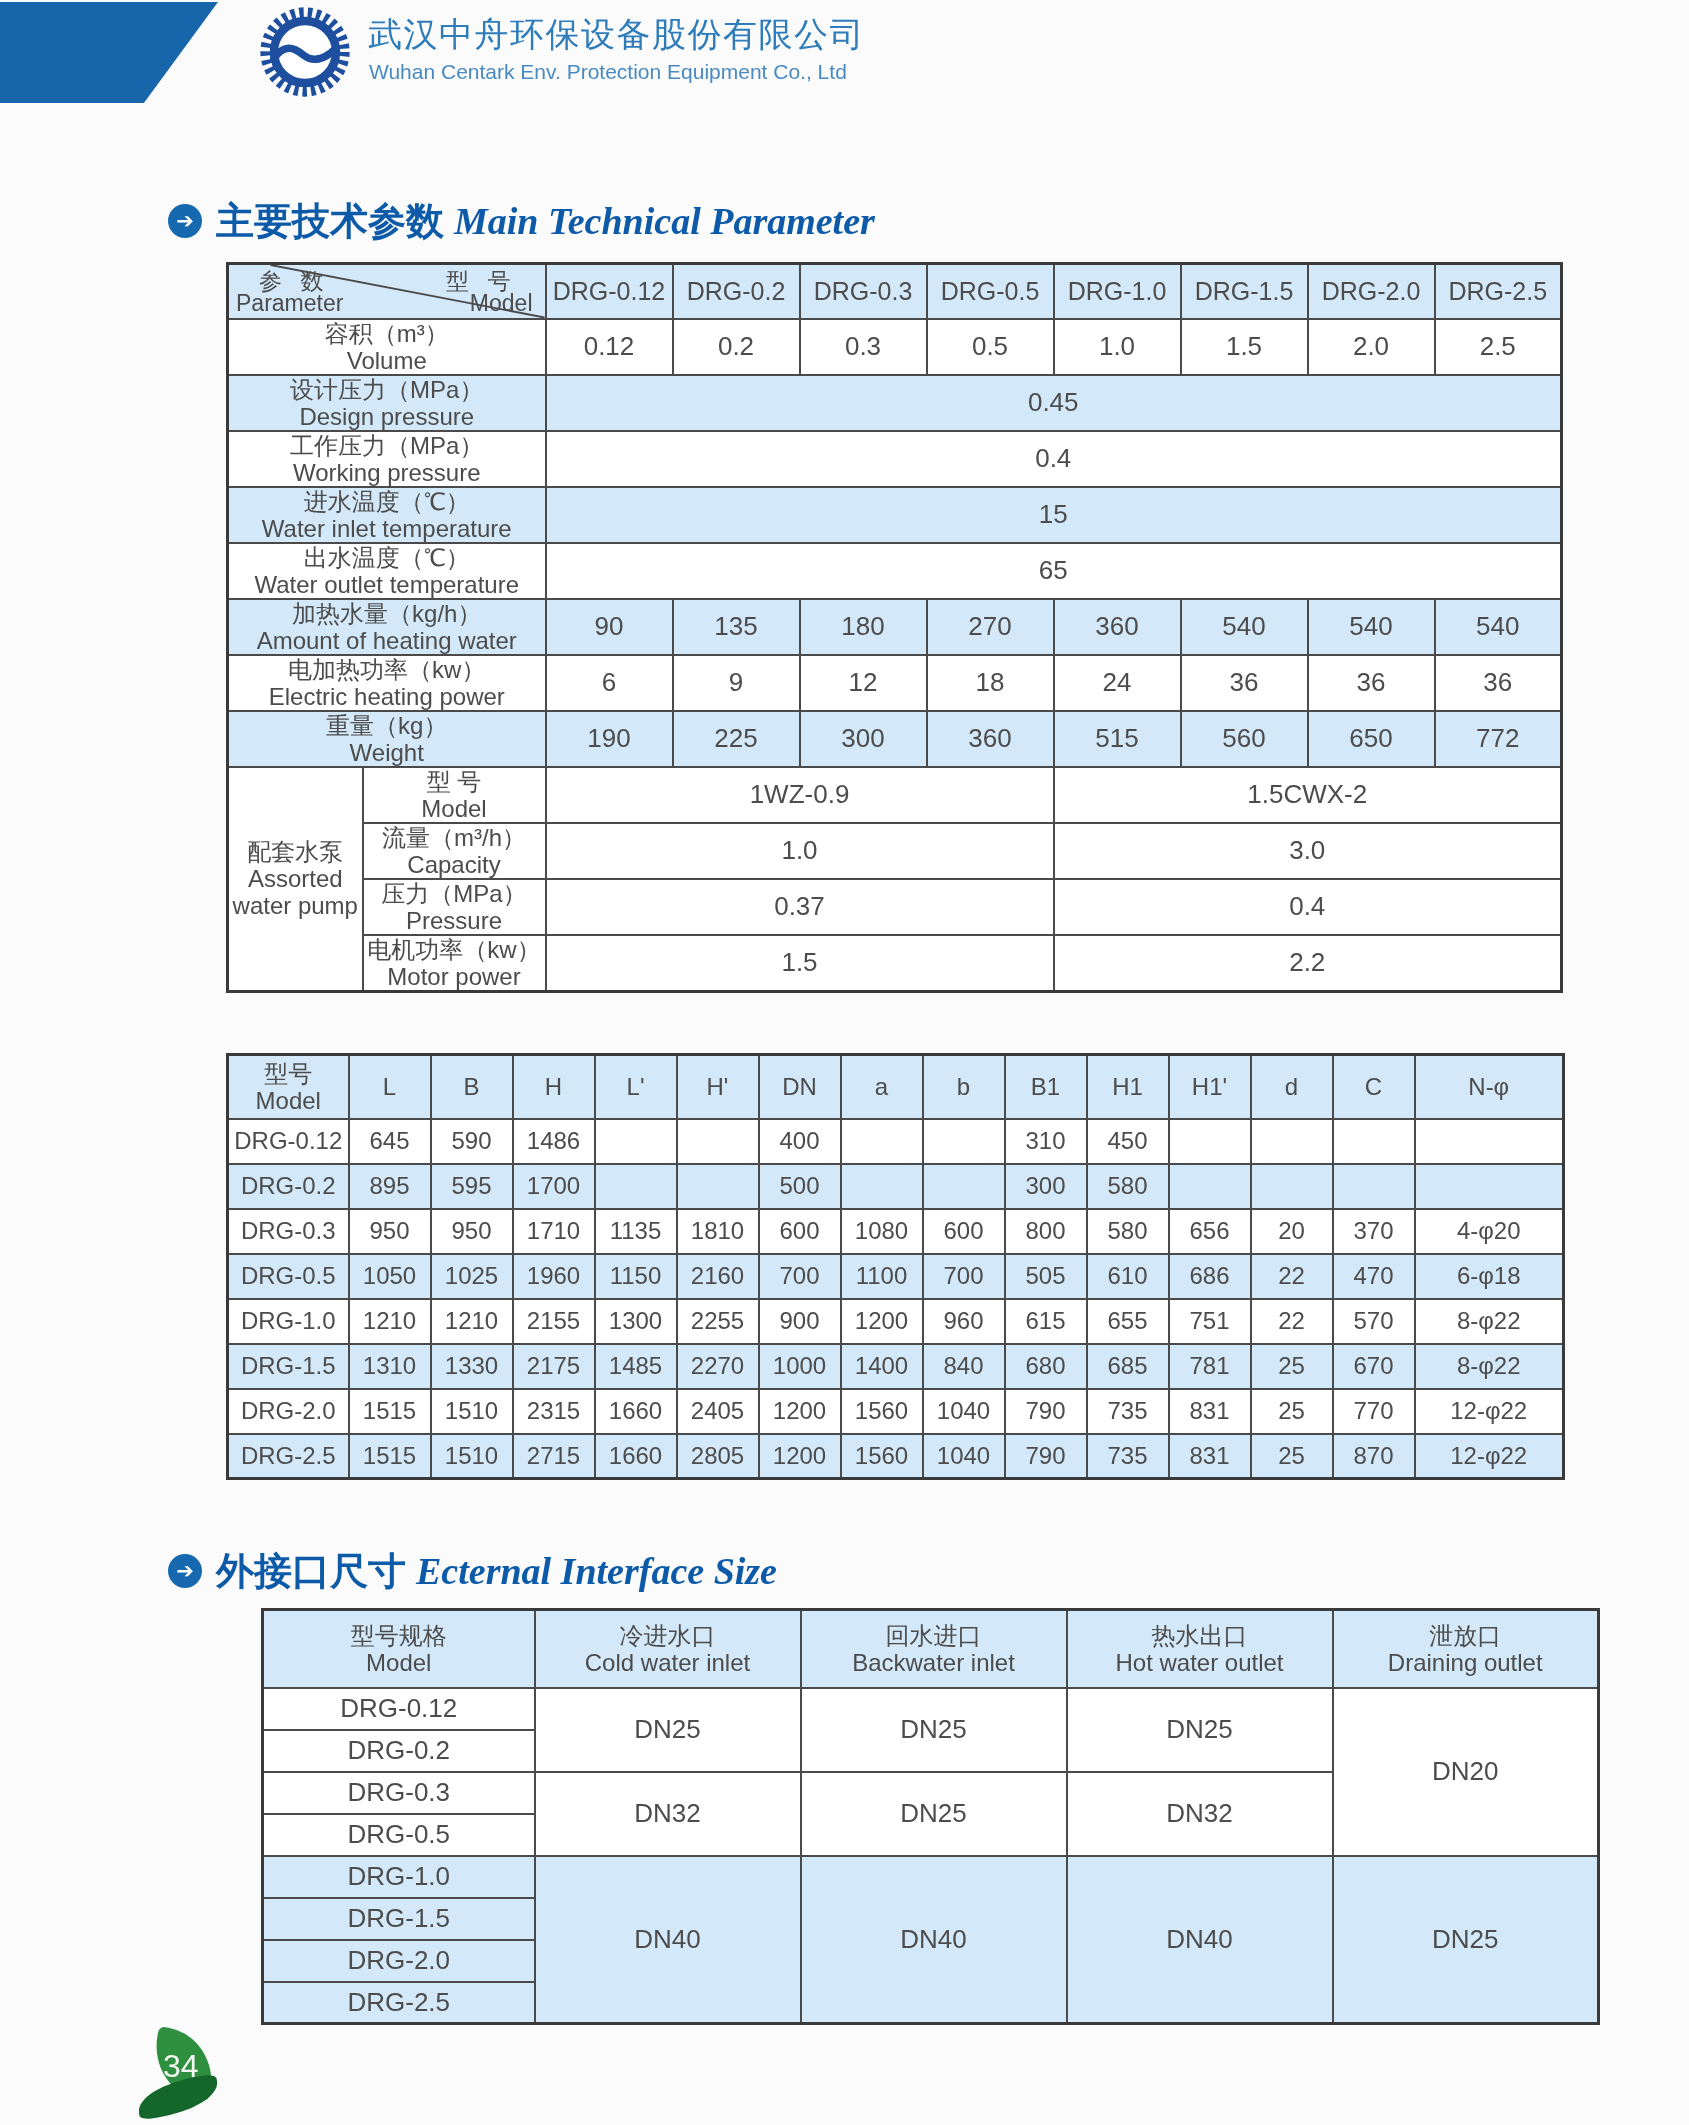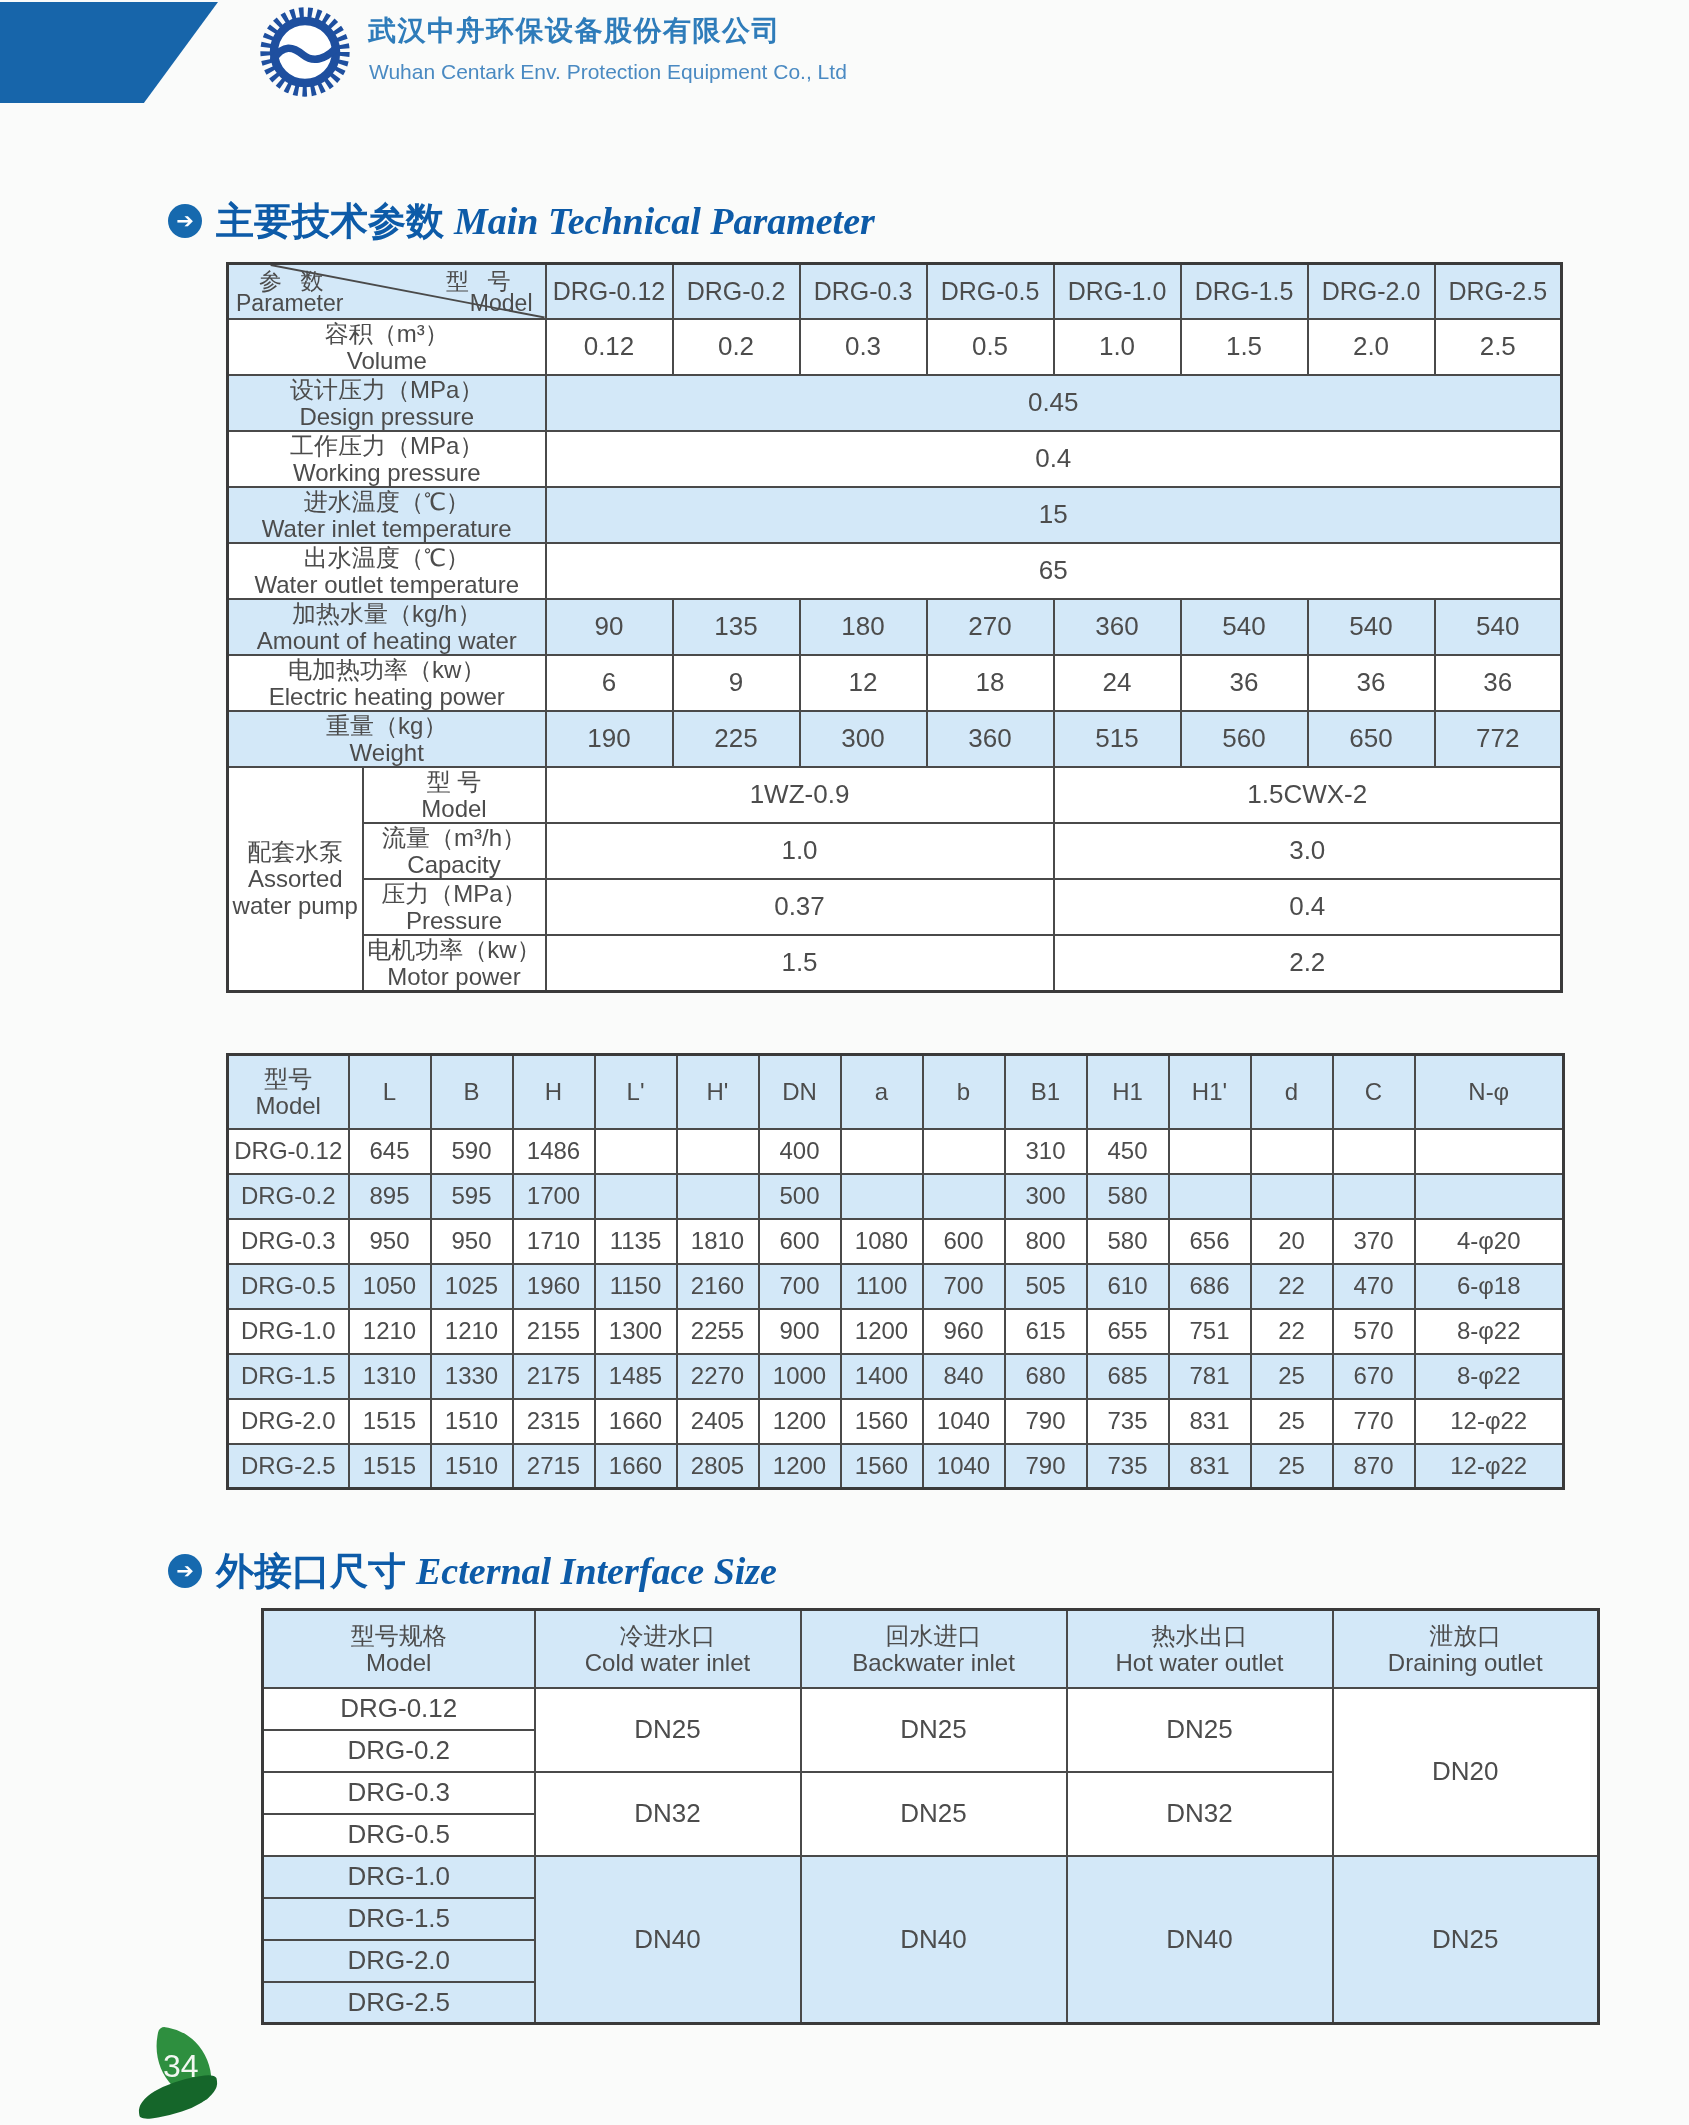--- a/index.html
+++ b/index.html
@@ -5,21 +5,21 @@
   html,body{margin:0;padding:0;}
   .page{
     position:relative; width:1689px; height:2125px;
     background:#fafbfa; overflow:hidden;
     font-family:"Liberation Sans",sans-serif; color:#4a4a4a;
   }
   
   .corner-band{position:absolute;left:0;top:2px;width:218px;height:101px;
     background:#1765aa;clip-path:polygon(0 0,100% 0,66% 100%,0 100%);}
   .logo-box{position:absolute;left:258px;top:5px;width:94px;height:94px;}
-  .company-cn{position:absolute;left:368px;top:12px;font-size:28px;font-weight:bold;
+  .company-cn{position:absolute;left:368px;top:12px;font-size:34px;font-weight:normal;
     color:#2e7cba;letter-spacing:1.5px;white-space:nowrap;text-align:right;}
   .company-en{position:absolute;left:369px;top:60px;font-size:21px;color:#4a8ac2;white-space:nowrap;}
   
   .sec-title{position:absolute;left:168px;white-space:nowrap;font-size:38px;font-weight:bold;color:#0d5ba8;}
   .sec-icon{display:inline-block;width:34px;height:34px;border-radius:50%;background:#1669ae;
     color:#fff;font-size:21px;line-height:34px;text-align:center;vertical-align:6px;margin-right:14px;
     font-family:"DejaVu Sans",sans-serif;}
   .t-cn{font-family:"Liberation Sans",sans-serif;margin-top:29px;}
   .t-en{font-family:"Liberation Serif",serif;margin-left:10px;font-style:italic;}
   
@@ -265,21 +265,21 @@
         <col style="width:82px">
         <col style="width:82px">
       <col style="width:82px">
         <col style="width:82px">
         <col style="width:82px">
         <col style="width:82px">
       <col style="width:82px">
         <col style="width:149px">
     </colgroup>
     <thead>
-      <tr style="height:74px;">
+      <tr style="height:64px;">
         <th class="shade">
           <div class="lab-cn">型号</div>
           <div class="lab-en">Model</div>
         </th>
         <th class="shade">L</th>
         <th class="shade">B</th>
         <th class="shade">H</th>
         <th class="shade">L'</th>
         <th class="shade">H'</th>
         <th class="shade">DN</th>

